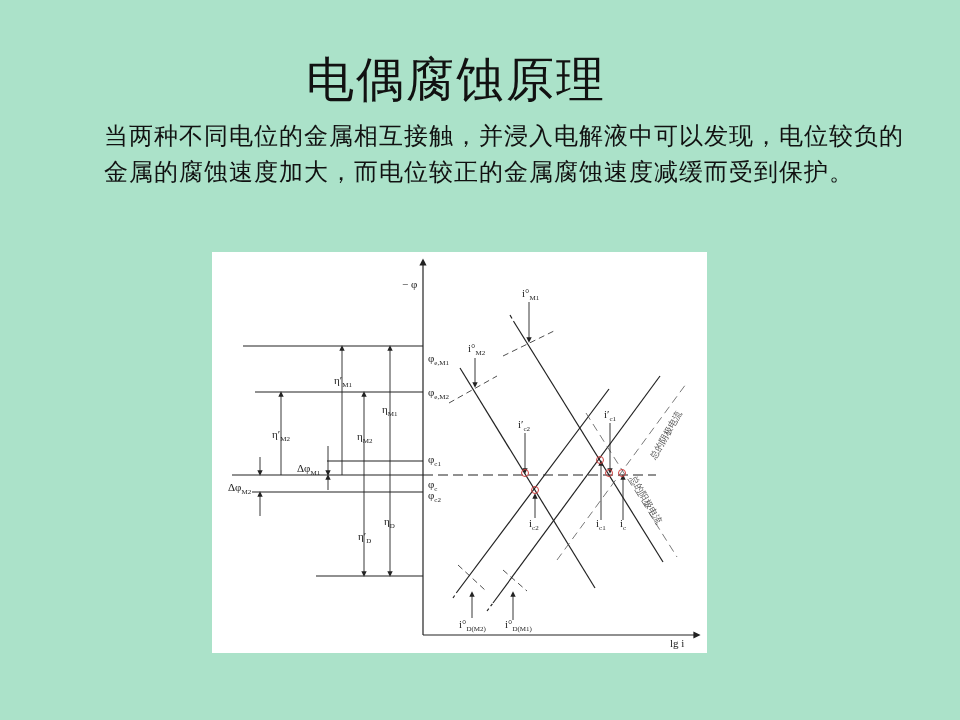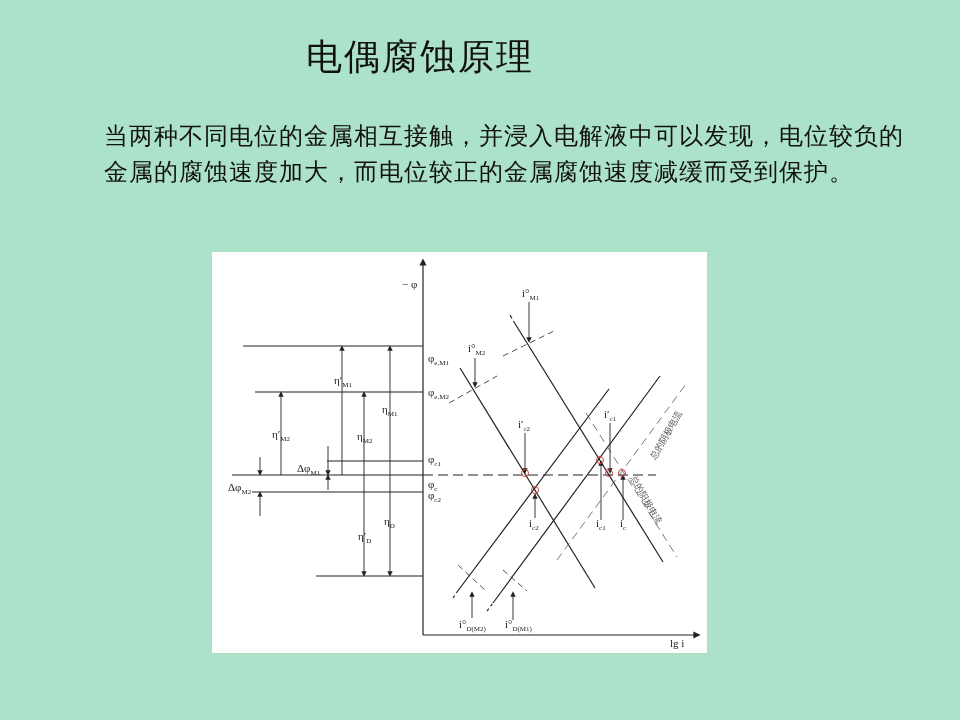--- a/index.html
+++ b/index.html
@@ -4,22 +4,22 @@
 <style>
   html, body { margin: 0; padding: 0; }
   body {
     width: 960px; height: 720px; overflow: hidden;
     background: #ABE2C9;
     position: relative;
     font-family: "DejaVu Serif", "Liberation Serif", serif;
     color: #111;
   }
   .title {
-    position: absolute; left: 306px; top: 32px;
-    font-size: 36px; letter-spacing: 2px; line-height: 50px;
+    position: absolute; left: 306px; top: 54px;
+    font-size: 48px; letter-spacing: 2px; line-height: 50px;
     font-family: "DejaVu Sans", "Liberation Sans", sans-serif;
     font-weight: normal; margin: 0;
   }
   .para {
     position: absolute; left: 104px; top: 118px; width: 800px;
     font-size: 24px; line-height: 36px; letter-spacing: 1px;
     font-family: Liberation Serif, serif;
     margin: 0;
   }
   .panel {

